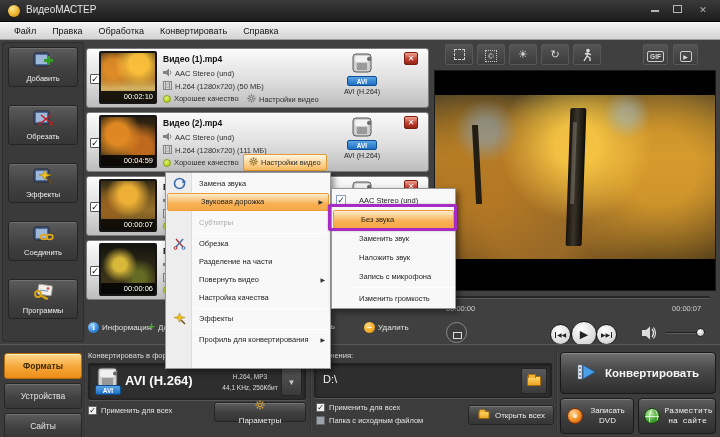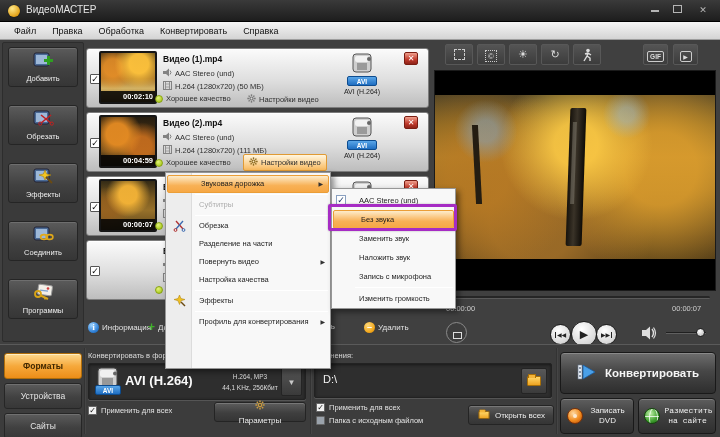--- a/index.html
+++ b/index.html
@@ -31,25 +31,25 @@
   .side-btn svg{margin-top:3px;}
 
   
   .row{position:absolute;left:86px;width:343px;height:60px;border:1px solid #7c7c7c;border-radius:3px;
     background:linear-gradient(#fbfbfb,#dedede 55%,#bdbdbd);box-shadow:inset 0 1px 0 #fff;}
   .cb{position:absolute;width:10px;height:10px;background:#fff;border:1px solid #555;border-radius:1px;
     font-size:9px;line-height:9px;color:#111;text-align:center;}
   .row .cb{left:3px;top:25px;}
   .thumb{position:absolute;left:12px;top:2px;width:58px;height:53px;border:2px solid #161616;border-radius:2px;overflow:hidden;background:#000;}
   .dur{position:absolute;left:0;bottom:0;width:100%;height:11px;background:rgba(5,5,5,.88);
-    color:#fff;font-size:7.5px;font-weight:bold;text-align:right;padding-right:2px;line-height:11px;}
+    color:#fff;font-size:7.5px;font-weight:normal;text-align:right;padding-right:2px;line-height:11px;}
   .rname{position:absolute;left:76px;top:5px;font-size:8.5px;font-weight:bold;color:#101010;}
   .meta{position:absolute;display:flex;align-items:center;gap:3px;font-size:7.5px;color:#2e2e2e;}
   .m-audio{left:76px;top:19px;} .m-video{left:76px;top:32px;}
-  .m-q{left:68px;top:45px;} .m-set{left:160px;top:45px;}
+  .m-q{left:76px;top:45px;} .m-set{left:160px;top:45px;}
   .m-set.hl{left:156px;top:41px;padding:2px 5px;background:linear-gradient(#fff6e0,#f9ba5e);
     border:1px solid #e09a34;border-radius:2px;}
   .qdot{width:8px;height:8px;border-radius:50%;background:radial-gradient(circle at 35% 30%,#e2f37a,#b2d028 70%,#7f9a12);border:1px solid #8aa415;}
   .avi-block{position:absolute;left:244px;top:3px;width:62px;text-align:center;}
   .avi-badge{width:30px;height:10px;margin:-4px auto 0;background:linear-gradient(#5aa6e8,#1f6ec2);
     border:1px solid #0d4c8f;border-radius:2px;color:#fff;font-size:6.5px;font-weight:bold;line-height:9px;position:relative;}
   .avi-label{font-size:7px;color:#222;margin-top:2px;}
   .xbtn{position:absolute;right:10px;top:3px;width:14px;height:13px;border:1px solid #7a1d12;border-radius:2px;
     background:linear-gradient(#f0a08e,#c0392b 60%,#8e2419);color:#fff;font-size:8px;line-height:12px;text-align:center;padding:0;}
 
@@ -373,20 +373,23 @@
             <rect x="8" y="4" width="14" height="6" rx="2" fill="#f2f2f2"></rect>
             <rect x="10" y="11" width="10" height="7" fill="#9a9a9a"></rect>
             <circle cx="22" cy="7" r="2" fill="#666"></circle>
           </svg></span>
     </div>
     <button class="xbtn">✕</button>
   </div>
 
   <div class="row" style="top:240px;">
     <span class="cb">✓</span>
+    <div class="thumb t4">
+        <span class="dur">00:00:06</span>
+      </div>
     <div class="rname">В</div>
     <div class="meta m-audio">
         <span><svg width="9" height="9">
             <polygon points="0,3 3,3 6,0.5 6,8.5 3,6 0,6" fill="#828282"></polygon>
             <path d="M7 2.5 Q9 4.5 7 6.5" stroke="#828282" fill="none"></path>
           </svg></span>
       </div>
     <div class="meta m-video">
         <span><svg width="9" height="9">
             <rect x="0.5" y="0.5" width="8" height="8" fill="none" stroke="#828282"></rect>
@@ -530,20 +533,24 @@
     <span class="dvd"></span>
     <span style="width:40px;text-align:center;">Записать DVD</span>
   </div>
   <div class="smallact" style="left:638px;width:78px;">
     <span class="globe"></span>
     <span style="width:46px;text-align:center;font-family:Liberation Mono, monospace;">Разместить на сайте</span>
   </div>
 
   <div class="cmenu" style="left:165px;top:172px;width:166px;height:197px;">
     <div class="gutter"></div>
+    <div class="mi"><span class="mic"><svg width="13" height="13">
+            <circle cx="6.5" cy="6.5" r="5" fill="none" stroke="#3a6ab0" stroke-width="1.6"></circle>
+            <polygon points="10,2 13,5 9,6" fill="#3a6ab0"></polygon>
+          </svg></span><span>Замена звука</span></div>
     <div class="mi hl"><span>Звуковая дорожка</span><span class="marrow">▶</span></div>
     <div class="msep"></div>
     <div class="mi dis"><span>Субтитры</span></div>
     <div class="msep"></div>
     <div class="mi"><span class="mic"><svg width="13" height="13">
             <line x1="3" y1="2" x2="10" y2="10" stroke="#b03030" stroke-width="1.3"></line>
             <line x1="10" y1="2" x2="3" y2="10" stroke="#3a6ab0" stroke-width="1.3"></line>
             <circle cx="2.5" cy="11" r="1.4" fill="none" stroke="#b03030"></circle>
             <circle cx="10.5" cy="11" r="1.4" fill="none" stroke="#3a6ab0"></circle>
           </svg></span><span>Обрезка</span></div>

